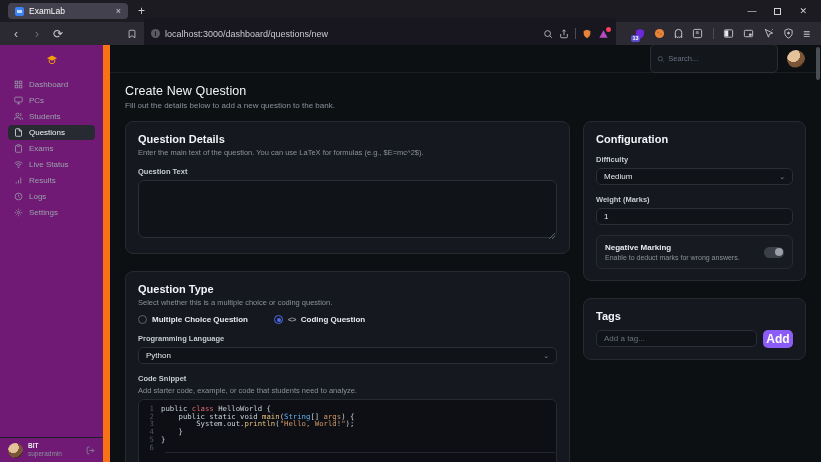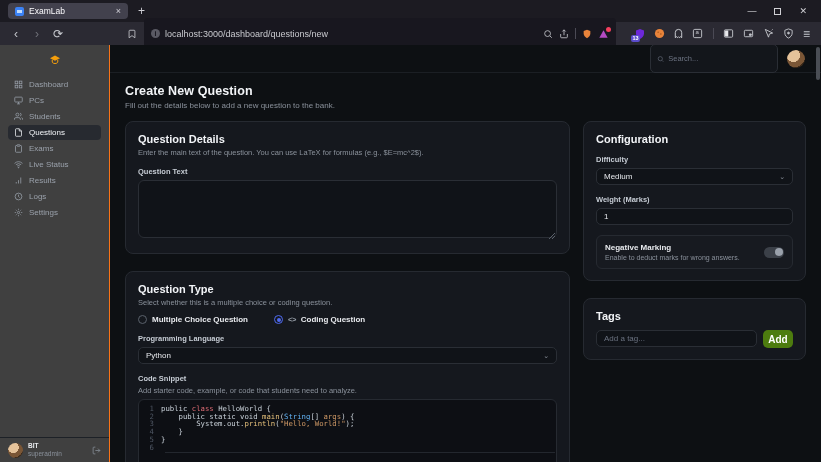--- a/index.html
+++ b/index.html
@@ -36,21 +36,21 @@
   .ext-badged{position:relative;display:flex;}
   .ext-badge{position:absolute;left:-3px;bottom:-2px;background:#5b4ccc;color:#fff;font-size:5.5px;
              font-weight:bold;border-radius:2px;padding:0 1.5px;line-height:7px;}
   .menu-glyph{color:#c5c7cd;font-size:12px;line-height:1;}
   .toolbar svg{display:block;}
 
   
   .app{flex:1;display:flex;background:#0d1013;position:relative;overflow:hidden;}
   .scroll-thumb{position:absolute;right:1px;top:2px;width:4px;height:33px;background:#4a4e55;border-radius:2px;z-index:9;}
 
-  .sidebar{width:110px;background:#404040;border-right:1px solid #f97316;display:flex;flex-direction:column;flex:0 0 auto;}
+  .sidebar{width:110px;background:#701a75;border-right:7px solid #f97316;display:flex;flex-direction:column;flex:0 0 auto;}
   .logo-row{height:30px;display:flex;align-items:center;justify-content:center;}
   .nav{padding:2px 8px;display:flex;flex-direction:column;gap:1px;}
   .nav-item{display:flex;align-items:center;gap:6px;height:15px;padding:0 6px;border-radius:4px;
             color:#9aa1ab;font-size:8px;cursor:default;}
   .nav-item svg{flex:0 0 auto;}
   .nav-item.active{background:#272a30;color:#f2f4f7;}
   .user-row{margin-top:auto;border-top:1px solid #1d2127;height:25px;display:flex;align-items:center;gap:5px;padding:0 8px;}
   .avatar-sm{width:15px;height:15px;border-radius:50%;flex:0 0 auto;
      background:radial-gradient(circle at 35% 30%,#e5c39a 0 38%,#7a5636 39% 70%,#3c2a1a 71%);}
   .user-meta{display:flex;flex-direction:column;line-height:1.2;}
@@ -63,21 +63,21 @@
           justify-content:flex-end;gap:9px;padding:0 16px;flex:0 0 auto;}
   .search{width:128px;height:29px;border:1px solid #2a2e35;background:#13161b;border-radius:5px;
           display:flex;align-items:center;gap:4px;padding:0 6px;color:#6b7280;}
   .search input{background:transparent;border:none;outline:none;color:#9aa1ab;font-size:7.5px;width:100%;
           font-family:"Liberation Sans",sans-serif;}
   .search input::placeholder{color:#6b7280;}
   .avatar-top{width:18px;height:18px;border-radius:50%;
      background:radial-gradient(circle at 35% 30%,#e5c39a 0 38%,#7a5636 39% 70%,#3c2a1a 71%);}
 
   .content{flex:1;padding:11px 15px 0 15px;overflow:hidden;}
-  .page-title{font-size:12.5px;font-weight:bold;color:#f2f4f7;letter-spacing:.1px;}
+  .page-title{font-size:12.5px;font-weight:normal;color:#f2f4f7;letter-spacing:.1px;}
   .page-subtitle{font-size:8px;color:#8a919b;margin-top:3px;}
   .cols{display:flex;gap:13px;margin-top:11px;align-items:flex-start;}
   .col-left{width:445px;display:flex;flex-direction:column;gap:17px;flex:0 0 auto;}
   .col-right{flex:1;display:flex;flex-direction:column;gap:17px;min-width:0;}
 
   .card{background:#15181e;border:1px solid #262a31;border-radius:8px;padding:11px 12px;}
   .card-title{font-size:11px;font-weight:bold;color:#f2f4f7;}
   .card-desc{font-size:7.5px;color:#8a919b;margin-top:3px;}
   .field-label{display:block;font-size:7.5px;font-weight:bold;color:#c6ccd4;margin:10px 0 4px;}
   .ta-wrap{position:relative;}
@@ -112,22 +112,22 @@
   .negbox{margin-top:10px;border:1px solid #262a31;background:#171a20;border-radius:6px;
       padding:7px 8px;display:flex;align-items:center;gap:8px;}
   .negbox-titles{flex:1;min-width:0;}
   .neg-title{font-size:8px;font-weight:bold;color:#e8eaee;}
   .neg-desc{font-size:7px;color:#8a919b;margin-top:2px;}
   .toggle{width:20px;height:11px;border-radius:6px;background:#3b4048;position:relative;flex:0 0 auto;}
   .toggle-knob{position:absolute;right:1.5px;top:1.5px;width:8px;height:8px;border-radius:50%;background:#9aa1ab;}
 
   .tags-row{display:flex;gap:6px;margin-top:8px;}
   .tags-row .inputbox{flex:1;}
-  .add-btn{width:30px;height:18px;background:#4d7c0f;color:#fff;border:none;border-radius:5px;
-      font-size:10px;font-weight:bold;display:flex;align-items:center;justify-content:center;
+  .add-btn{width:30px;height:18px;background:#8b5cf6;color:#fff;border:none;border-radius:5px;
+      font-size:12px;font-weight:bold;display:flex;align-items:center;justify-content:center;
       font-family:"Liberation Sans",sans-serif;}
 </style>
 </head>
 <body>
 
 <div class="window">
 
   <div class="tabbar">
     <div class="tab">
       <span class="favicon"></span>

